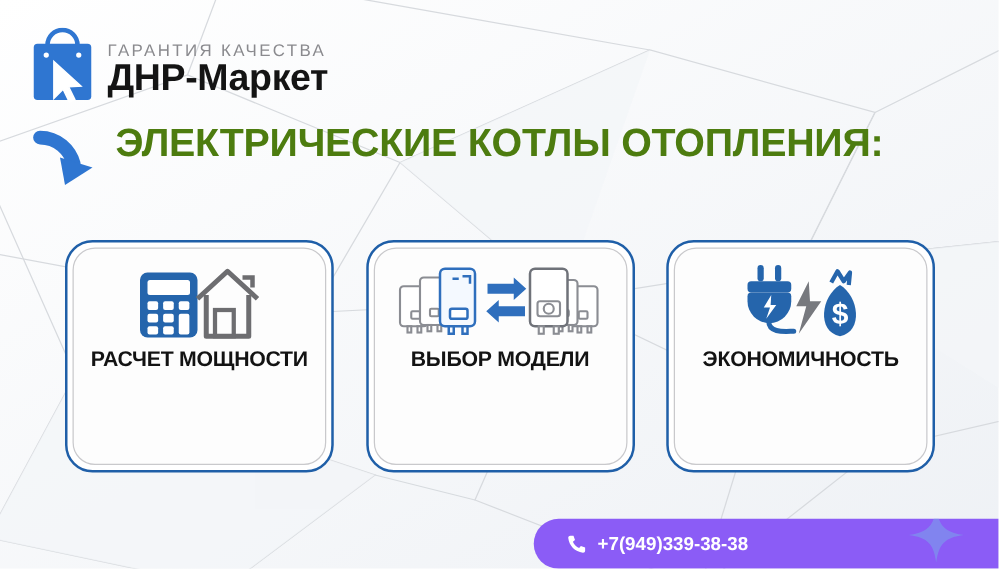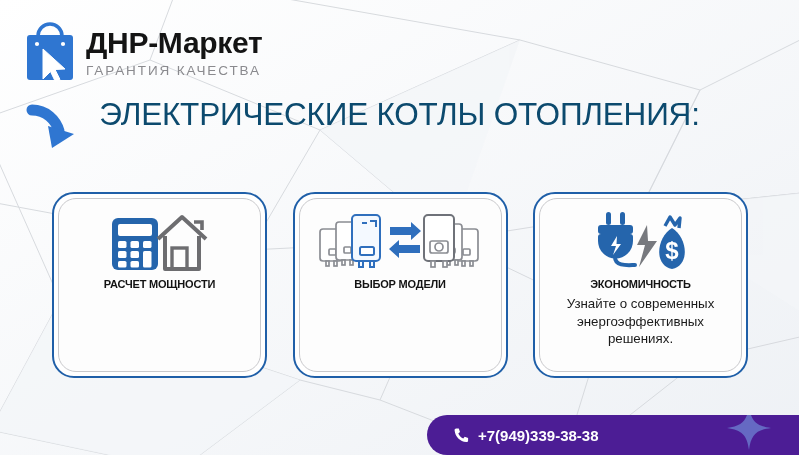--- a/index.html
+++ b/index.html
@@ -58,22 +58,22 @@
     top: 104px;
     width: 52px;
     height: 48px;
   }
   #headline {
     position: absolute;
     left: 0;
     right: 0;
     top: 94px;
     text-align: center;
-    color: #0c4a6e;
-    font-weight: normal;
+    color: #4d7c0f;
+    font-weight: bold;
     font-size: 31.5px;
     line-height: 1.28;
     letter-spacing: -0.2px;
     padding: 0 14px;
     box-sizing: border-box;
   }
   #headline .hl-line { display: block; white-space: nowrap; }
 
   
   #cards {
@@ -107,21 +107,21 @@
     padding-top: 9px;
   }
   .card-icon {
     height: 66px;
     display: flex;
     align-items: center;
     justify-content: center;
   }
   .card-title {
     margin-top: 4px;
-    font-size: 11px;
+    font-size: 17px;
     font-weight: bold;
     color: #131313;
     letter-spacing: -0.2px;
     white-space: nowrap;
   }
   .card-body {
     margin-top: 5px;
     font-size: 13.3px;
     color: #1b1b1b;
     line-height: 1.33;
@@ -129,21 +129,21 @@
     padding: 0 8px;
   }
 
   
   #footer-bar {
     position: absolute;
     left: 427px;
     top: 415px;
     width: 372px;
     height: 40px;
-    background: #4c1d95;
+    background: #8b5cf6;
     border-top-left-radius: 20px;
     border-bottom-left-radius: 20px;
     display: flex;
     align-items: center;
     overflow: hidden;
   }
   #footer-sparkle {
     position: absolute;
     right: 28px;
     top: -9px;
@@ -200,22 +200,22 @@
 
   <div id="logo-block">
     <svg id="logo-mark" viewBox="0 0 52 62">
       <path d="M14 14 a12 12 0 0 1 24 0" fill="none" stroke="#2f76d1" stroke-width="3.6"></path>
       <rect x="3" y="13" width="46" height="45" rx="3" fill="#2f76d1"></rect>
       <circle cx="13" cy="22" r="2.1" fill="#ffffff"></circle>
       <circle cx="39" cy="22" r="2.1" fill="#ffffff"></circle>
       <path d="M19 27 L19 57 L26.5 49.5 L31.5 60 L36 57.5 L31 47.5 L41 47 Z" fill="#ffffff" stroke="#ffffff" stroke-width="1"></path>
     </svg>
     <div id="logo-text-block">
+      <div id="logo-tagline">ГАРАНТИЯ КАЧЕСТВА</div>
       <div id="logo-title">ДНР-Маркет</div>
-      <div id="logo-tagline">ГАРАНТИЯ КАЧЕСТВА</div>
     </div>
   </div>
 
   <svg id="headline-arrow" viewBox="0 0 52 48">
     <path d="M6 6 C 20 6, 30 16, 33 27" fill="none" stroke="#2f76d1" stroke-width="11" stroke-linecap="round"></path>
     <path d="M22 22 L48 30 L26 44 Z" fill="#2f76d1"></path>
   </svg>
   <div id="headline">
     <span class="hl-line">ЭЛЕКТРИЧЕСКИЕ КОТЛЫ ОТОПЛЕНИЯ:</span>
   </div>
@@ -305,21 +305,20 @@
             </g>
             <path d="M30 27 L24 37 L29 37 L26 46 L34 35 L29.5 35 Z" fill="#ffffff"></path>
             <path d="M28 48 C28 58, 42 56, 48 56" fill="none" stroke="#2565ac" stroke-width="4" stroke-linecap="round"></path>
             <path d="M60 16 L50 36 L58 36 L52 58 L70 32 L61 32 Z" fill="#77797e"></path>
             <path d="M78 17 L83 8 L88 16 L93 9 L92 19" fill="none" stroke="#2565ac" stroke-width="3.4" stroke-linejoin="round"></path>
             <path d="M85 19 C70 28, 66 56, 85 60 C104 56, 100 28, 85 19 Z" fill="#2565ac"></path>
             <text x="85" y="50" text-anchor="middle" font-family="Liberation Sans, sans-serif" font-size="24" font-weight="bold" fill="#ffffff">$</text>
           </svg>
         </div>
         <div class="card-title">ЭКОНОМИЧНОСТЬ</div>
-        <div class="card-body">Узнайте о современных энергоэффективных решениях.</div>
       </div>
     </div>
 
   </div>
 
   <div id="footer-bar">
     <svg id="footer-sparkle" viewBox="0 0 44 44">
       <path d="M22 0 C24 15, 29 20, 44 22 C29 24, 24 29, 22 44 C20 29, 15 24, 0 22 C15 20, 20 15, 22 0 Z" fill="#7aa7ea"></path>
     </svg>
 

